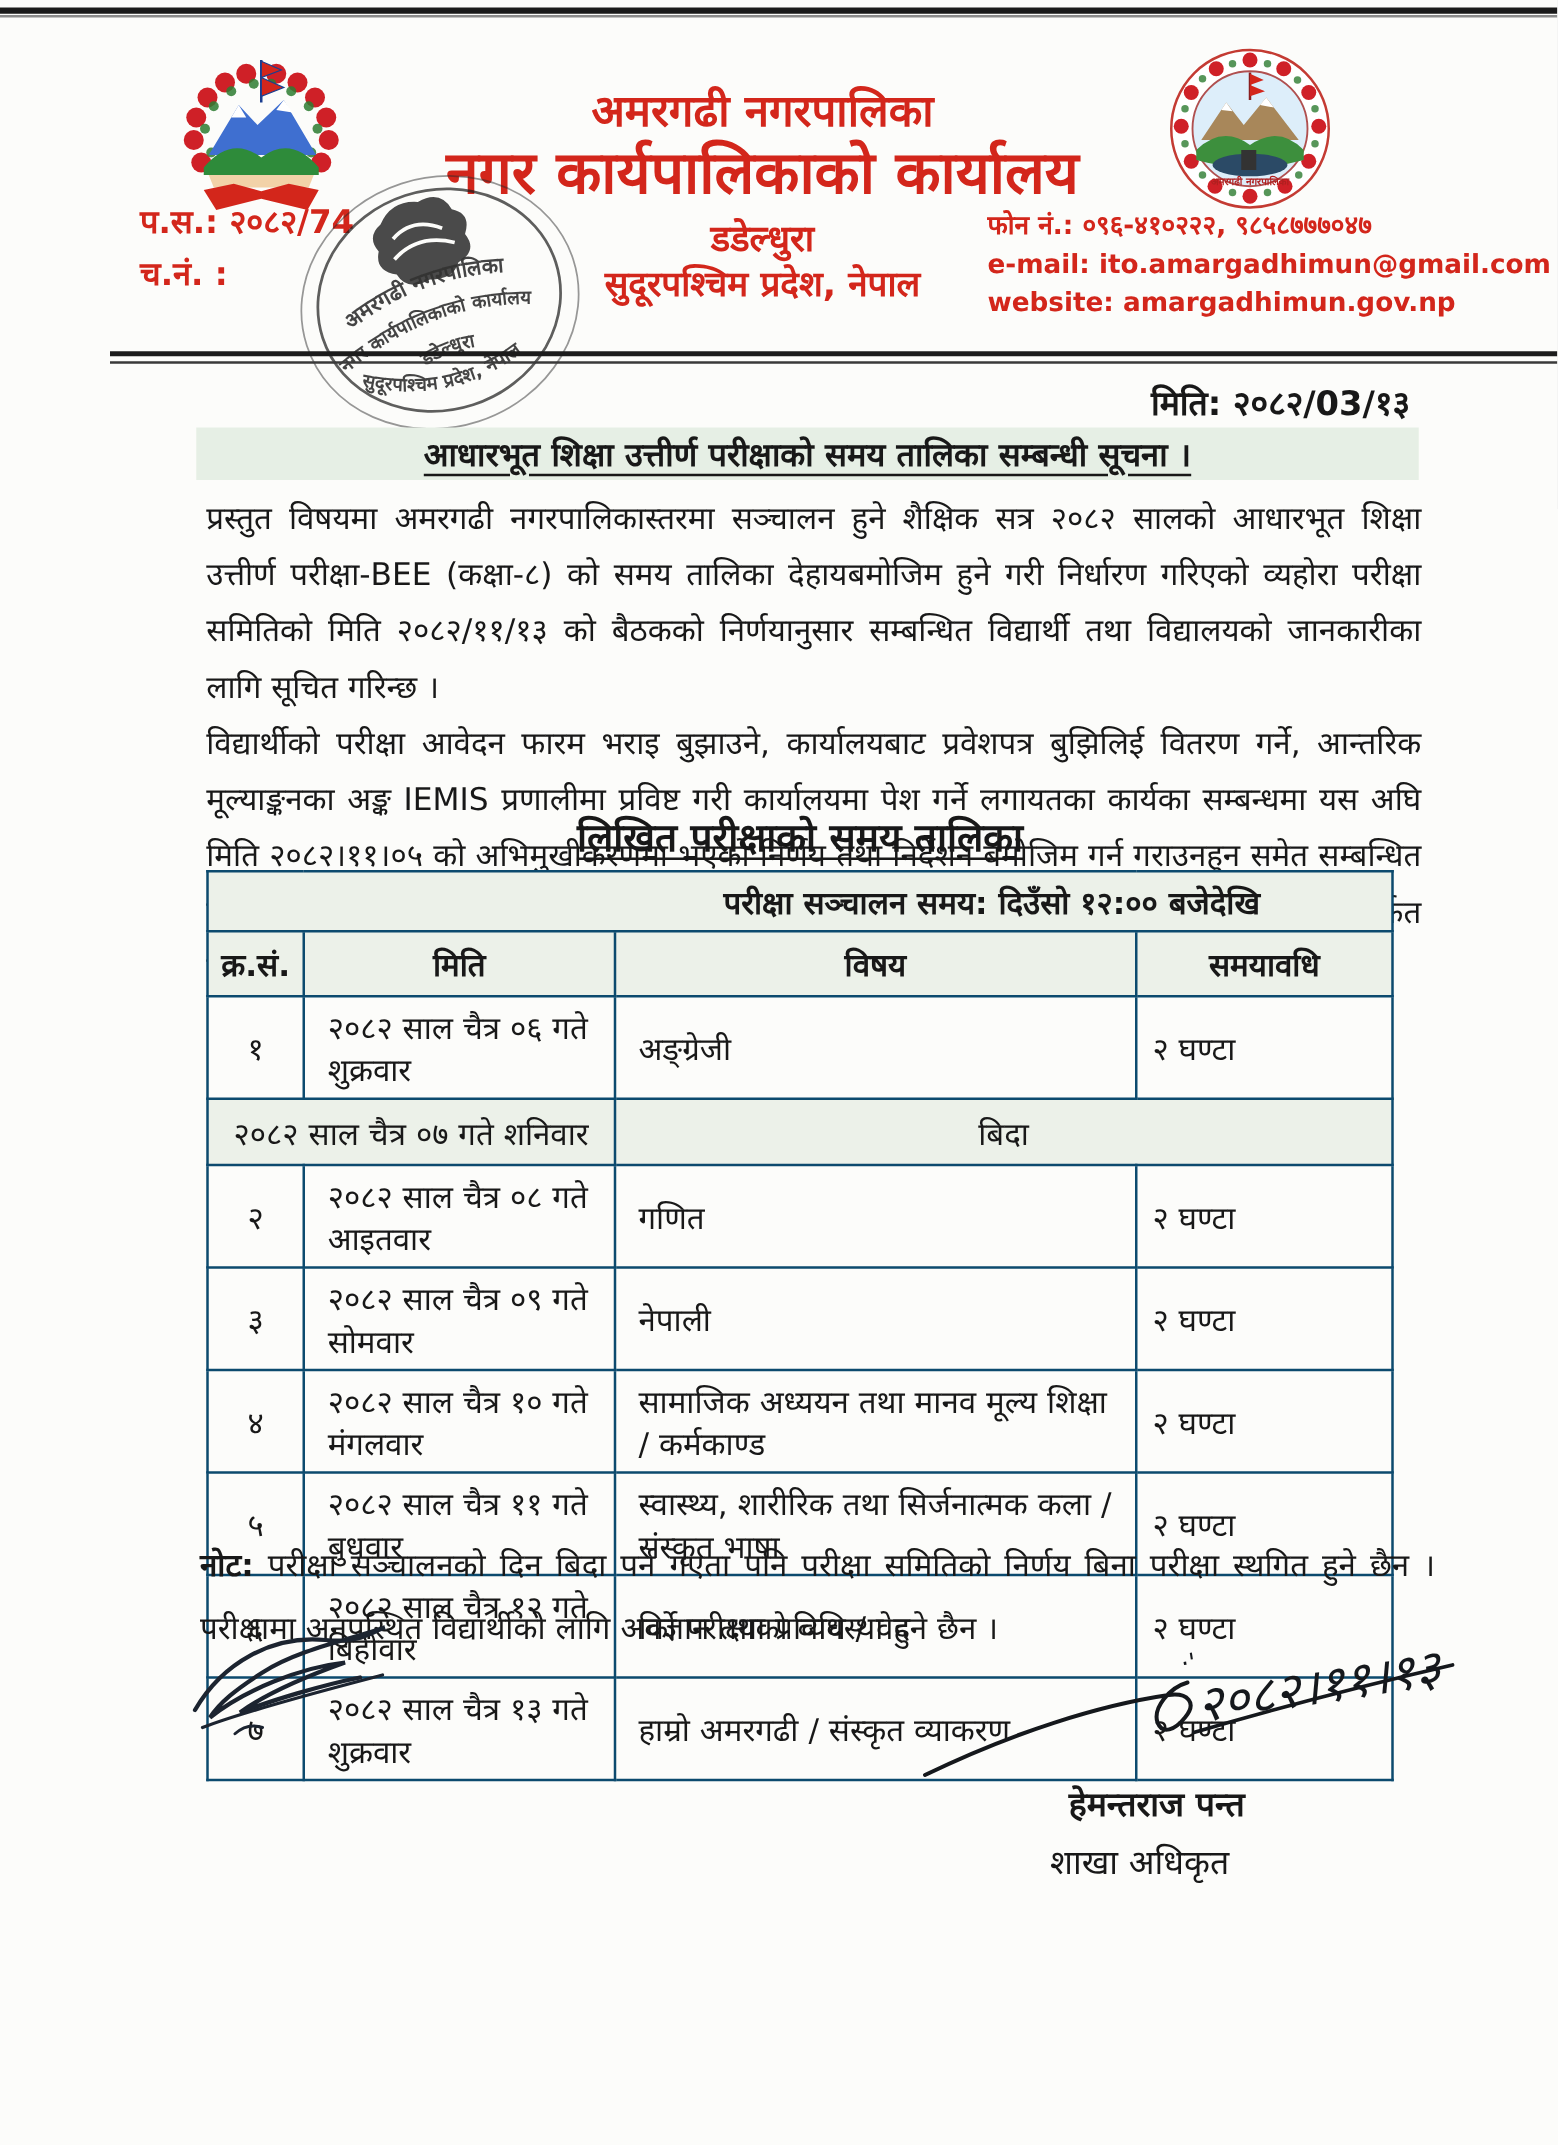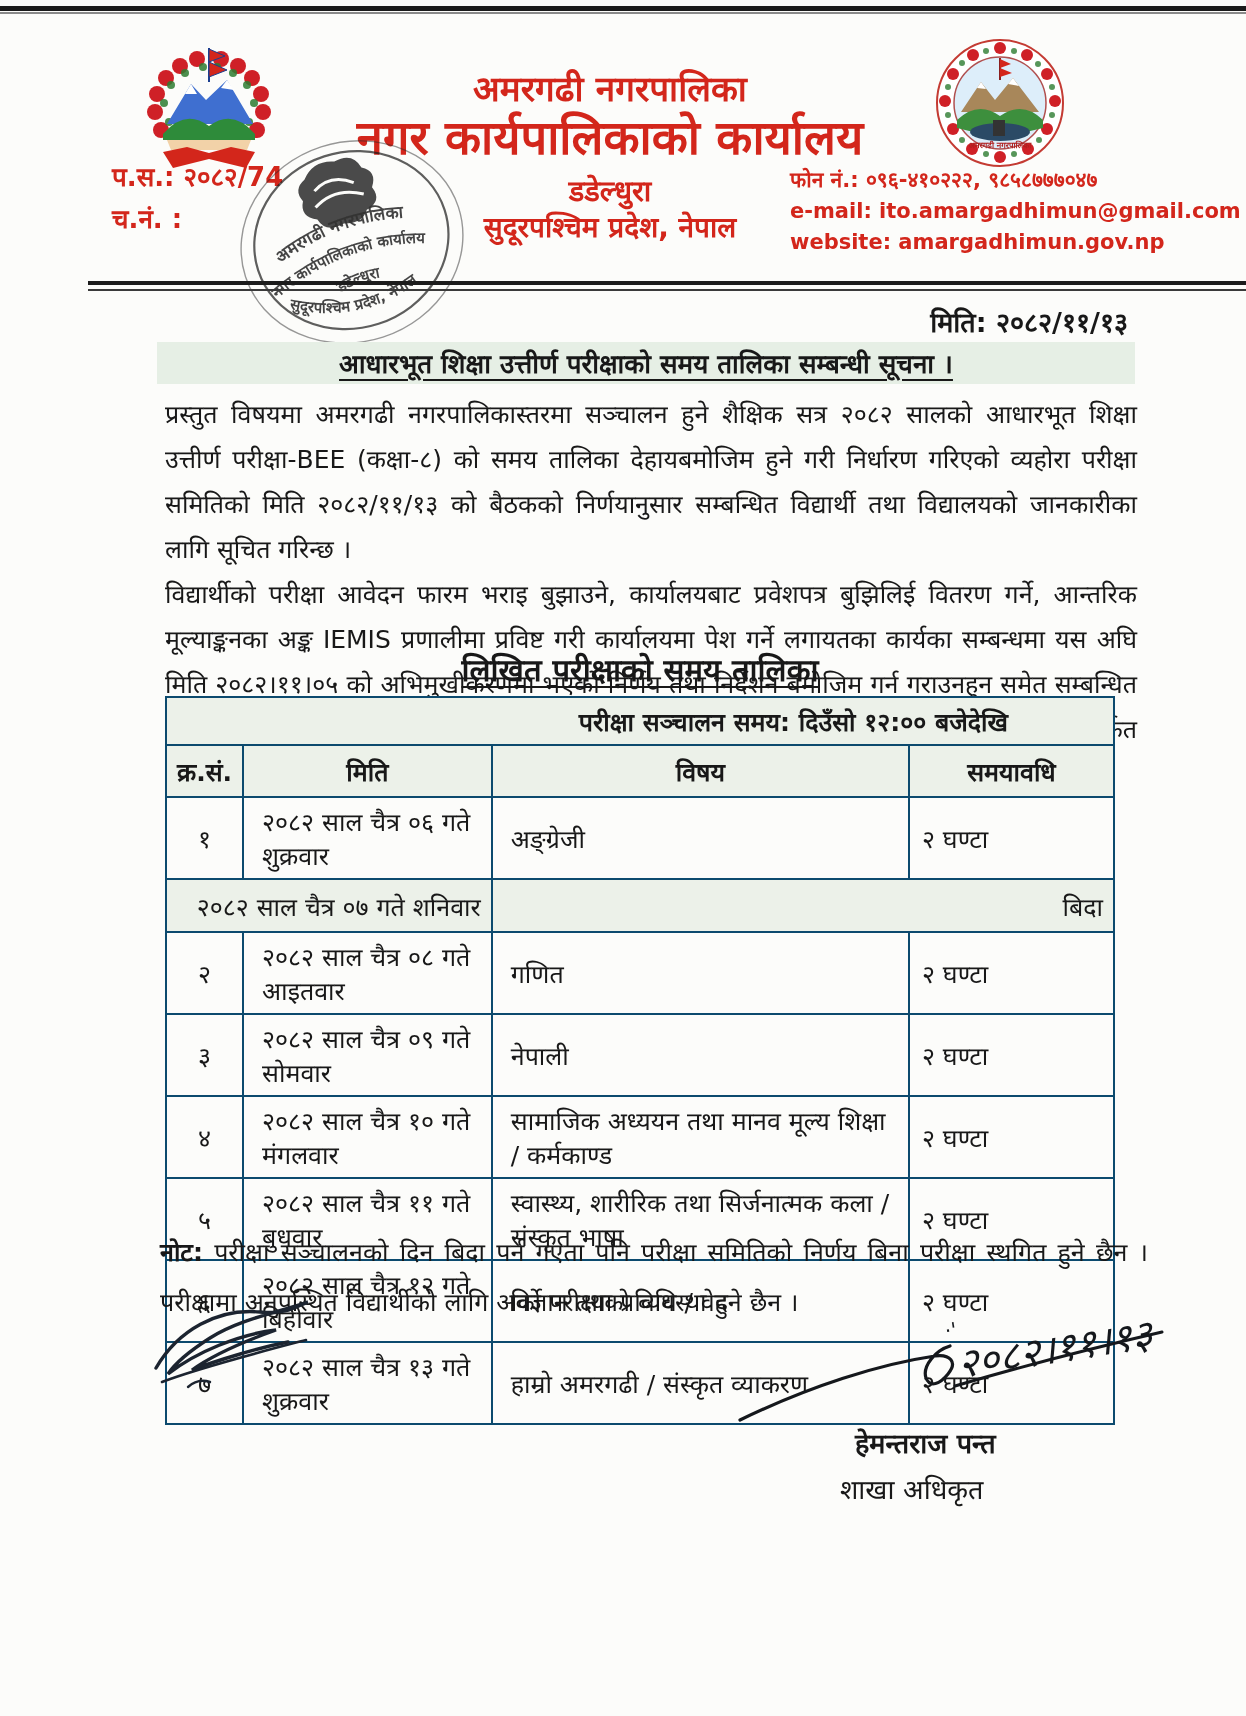--- a/index.html
+++ b/index.html
@@ -41,21 +41,21 @@
   table.sched{position:absolute;left:165px;top:696px;width:950px;border-collapse:collapse;font-size:25px;}
   table.sched td,table.sched th{border:2px solid #0c4a6e;padding:6px 10px;vertical-align:middle;}
   table.sched .tint{background:#ecf1e9;}
   table.sched .time-row td{text-align:right;padding-right:105px;font-weight:700;height:34px;}
   table.sched th{font-weight:700;text-align:center;height:38px;}
   table.sched td.sn{text-align:center;}
   table.sched td.date{padding-left:18px;border-radius:19px;}
   table.sched td.subj{padding-left:18px;}
   table.sched td.dur{padding-left:12px;}
   table.sched tr.datarow td{height:39px;}
-  table.sched tr.holiday td{text-align:right;height:39px;}
+  table.sched tr.holiday td{text-align:center;height:39px;}
 
   .note{position:absolute;left:160px;top:1228px;width:988px;font-size:25px;line-height:50px;text-align:justify;}
   .note b{font-weight:700;}
 
   .sig-left{position:absolute;left:148px;top:1290px;}
   .sig-right{position:absolute;left:730px;top:1316px;}
   .sig-name{position:absolute;left:855px;top:1424px;font-size:27px;font-weight:600;}
   .sig-title{position:absolute;left:840px;top:1470px;font-size:27px;font-weight:400;}
 </style>
 </head>
@@ -193,21 +193,21 @@
         <text font-size="15" font-weight="700" fill="#151515" opacity="0.9">
           <textPath href="#arcD" startOffset="8%">सुदूरपश्चिम प्रदेश, नेपाल</textPath>
         </text>
       </g>
     </svg>
   </div>
 
   <div class="rule1"></div>
   <div class="rule2"></div>
 
-  <div class="dateline">मिति: २०८२/११/१३</div>
+  <div class="dateline">मिति: २०८२/03/१३</div>
 
   <div class="subject-band">
     <span>आधारभूत शिक्षा उत्तीर्ण परीक्षाको समय तालिका सम्बन्धी सूचना ।</span>
   </div>
 
   <div class="body-text">
     <p>प्रस्तुत विषयमा अमरगढी नगरपालिकास्तरमा सञ्चालन हुने शैक्षिक सत्र २०८२ सालको आधारभूत शिक्षा उत्तीर्ण परीक्षा-BEE (कक्षा-८) को समय तालिका देहायबमोजिम हुने गरी निर्धारण गरिएको व्यहोरा परीक्षा समितिको मिति २०८२/११/१३ को बैठकको निर्णयानुसार सम्बन्धित विद्यार्थी तथा विद्यालयको जानकारीका लागि सूचित गरिन्छ ।</p>
     <p>विद्यार्थीको परीक्षा आवेदन फारम भराइ बुझाउने, कार्यालयबाट प्रवेशपत्र बुझिलिई वितरण गर्ने, आन्तरिक मूल्याङ्कनका अङ्क IEMIS प्रणालीमा प्रविष्ट गरी कार्यालयमा पेश गर्ने लगायतका कार्यका सम्बन्धमा यस अघि मिति २०८२।११।०५ को अभिमुखीकरणमा भएको निर्णय तथा निर्देशन बमोजिम गर्न गराउनहुन समेत सम्बन्धित सबै विद्यालयलाई अनुरोध छ । साथै परीक्षा केन्द्र तथा केन्द्राध्यक्ष सम्बन्धी जानकारी अर्को सूचनामार्फत गराइनेछ ।</p>
   </div>
 

